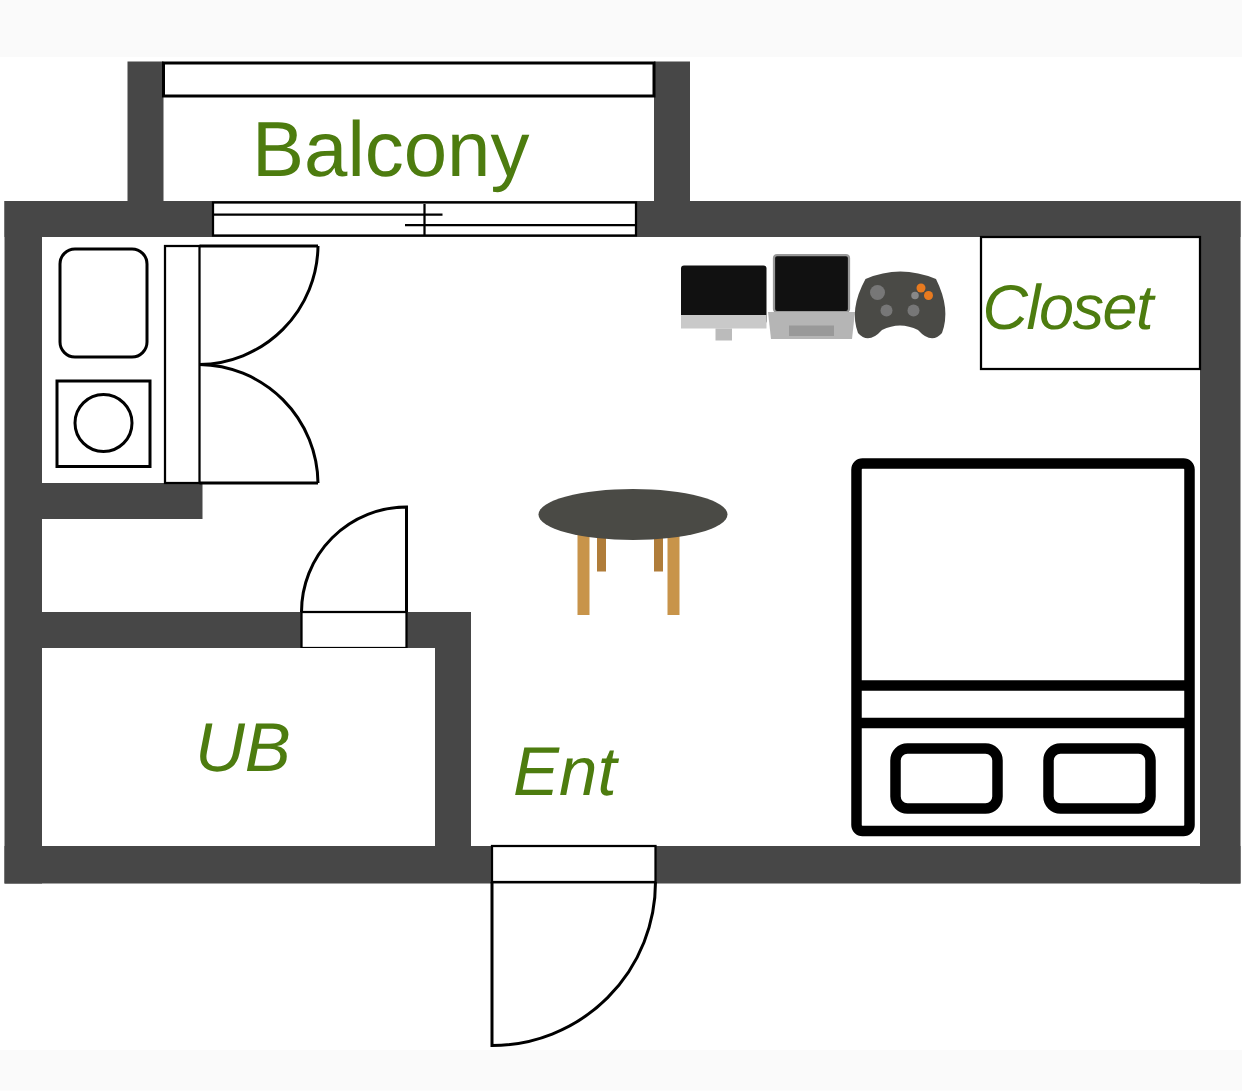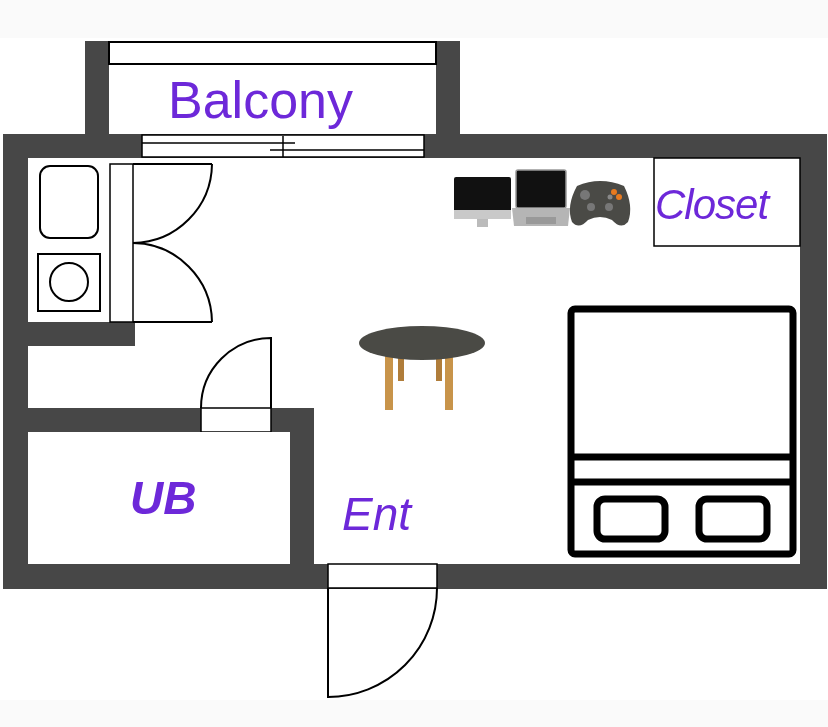--- a/index.html
+++ b/index.html
@@ -1,21 +1,21 @@
 <!DOCTYPE html>
 <html><head>
 <meta charset="utf-8">
 <style>
   html,body{margin:0;padding:0;background:#fafafa;}
   body{width:828px;height:727px;position:relative;overflow:hidden;font-family:"Liberation Sans",sans-serif;}
   #plan{position:absolute;left:0;top:0;}
-  .lbl{position:absolute;color:#6d28d9;white-space:nowrap;line-height:1;}
+  .lbl{position:absolute;color:#4d7c0f;white-space:nowrap;line-height:1;}
   .balcony{left:168px;top:74px;font-size:52px;font-style:normal;}
   .closet{left:655px;top:184px;font-size:42px;font-style:italic;letter-spacing:-1px;}
-  .ub{left:130px;top:475px;font-size:46px;font-style:italic;font-weight:bold;}
+  .ub{left:130px;top:475px;font-size:46px;font-style:italic;}
   .ent{left:342px;top:491px;font-size:46px;font-style:italic;text-align:center;}
 </style>
 </head>
 <body>
 
 <svg id="plan" width="828" height="727" viewBox="0 0 828 727">
 
   <rect x="0" y="38" width="828" height="689" fill="#ffffff"></rect>
   <rect x="0" y="0" width="828" height="38" fill="#fafafa"></rect>
   <rect x="0" y="700" width="828" height="27" fill="#fafafa"></rect>

